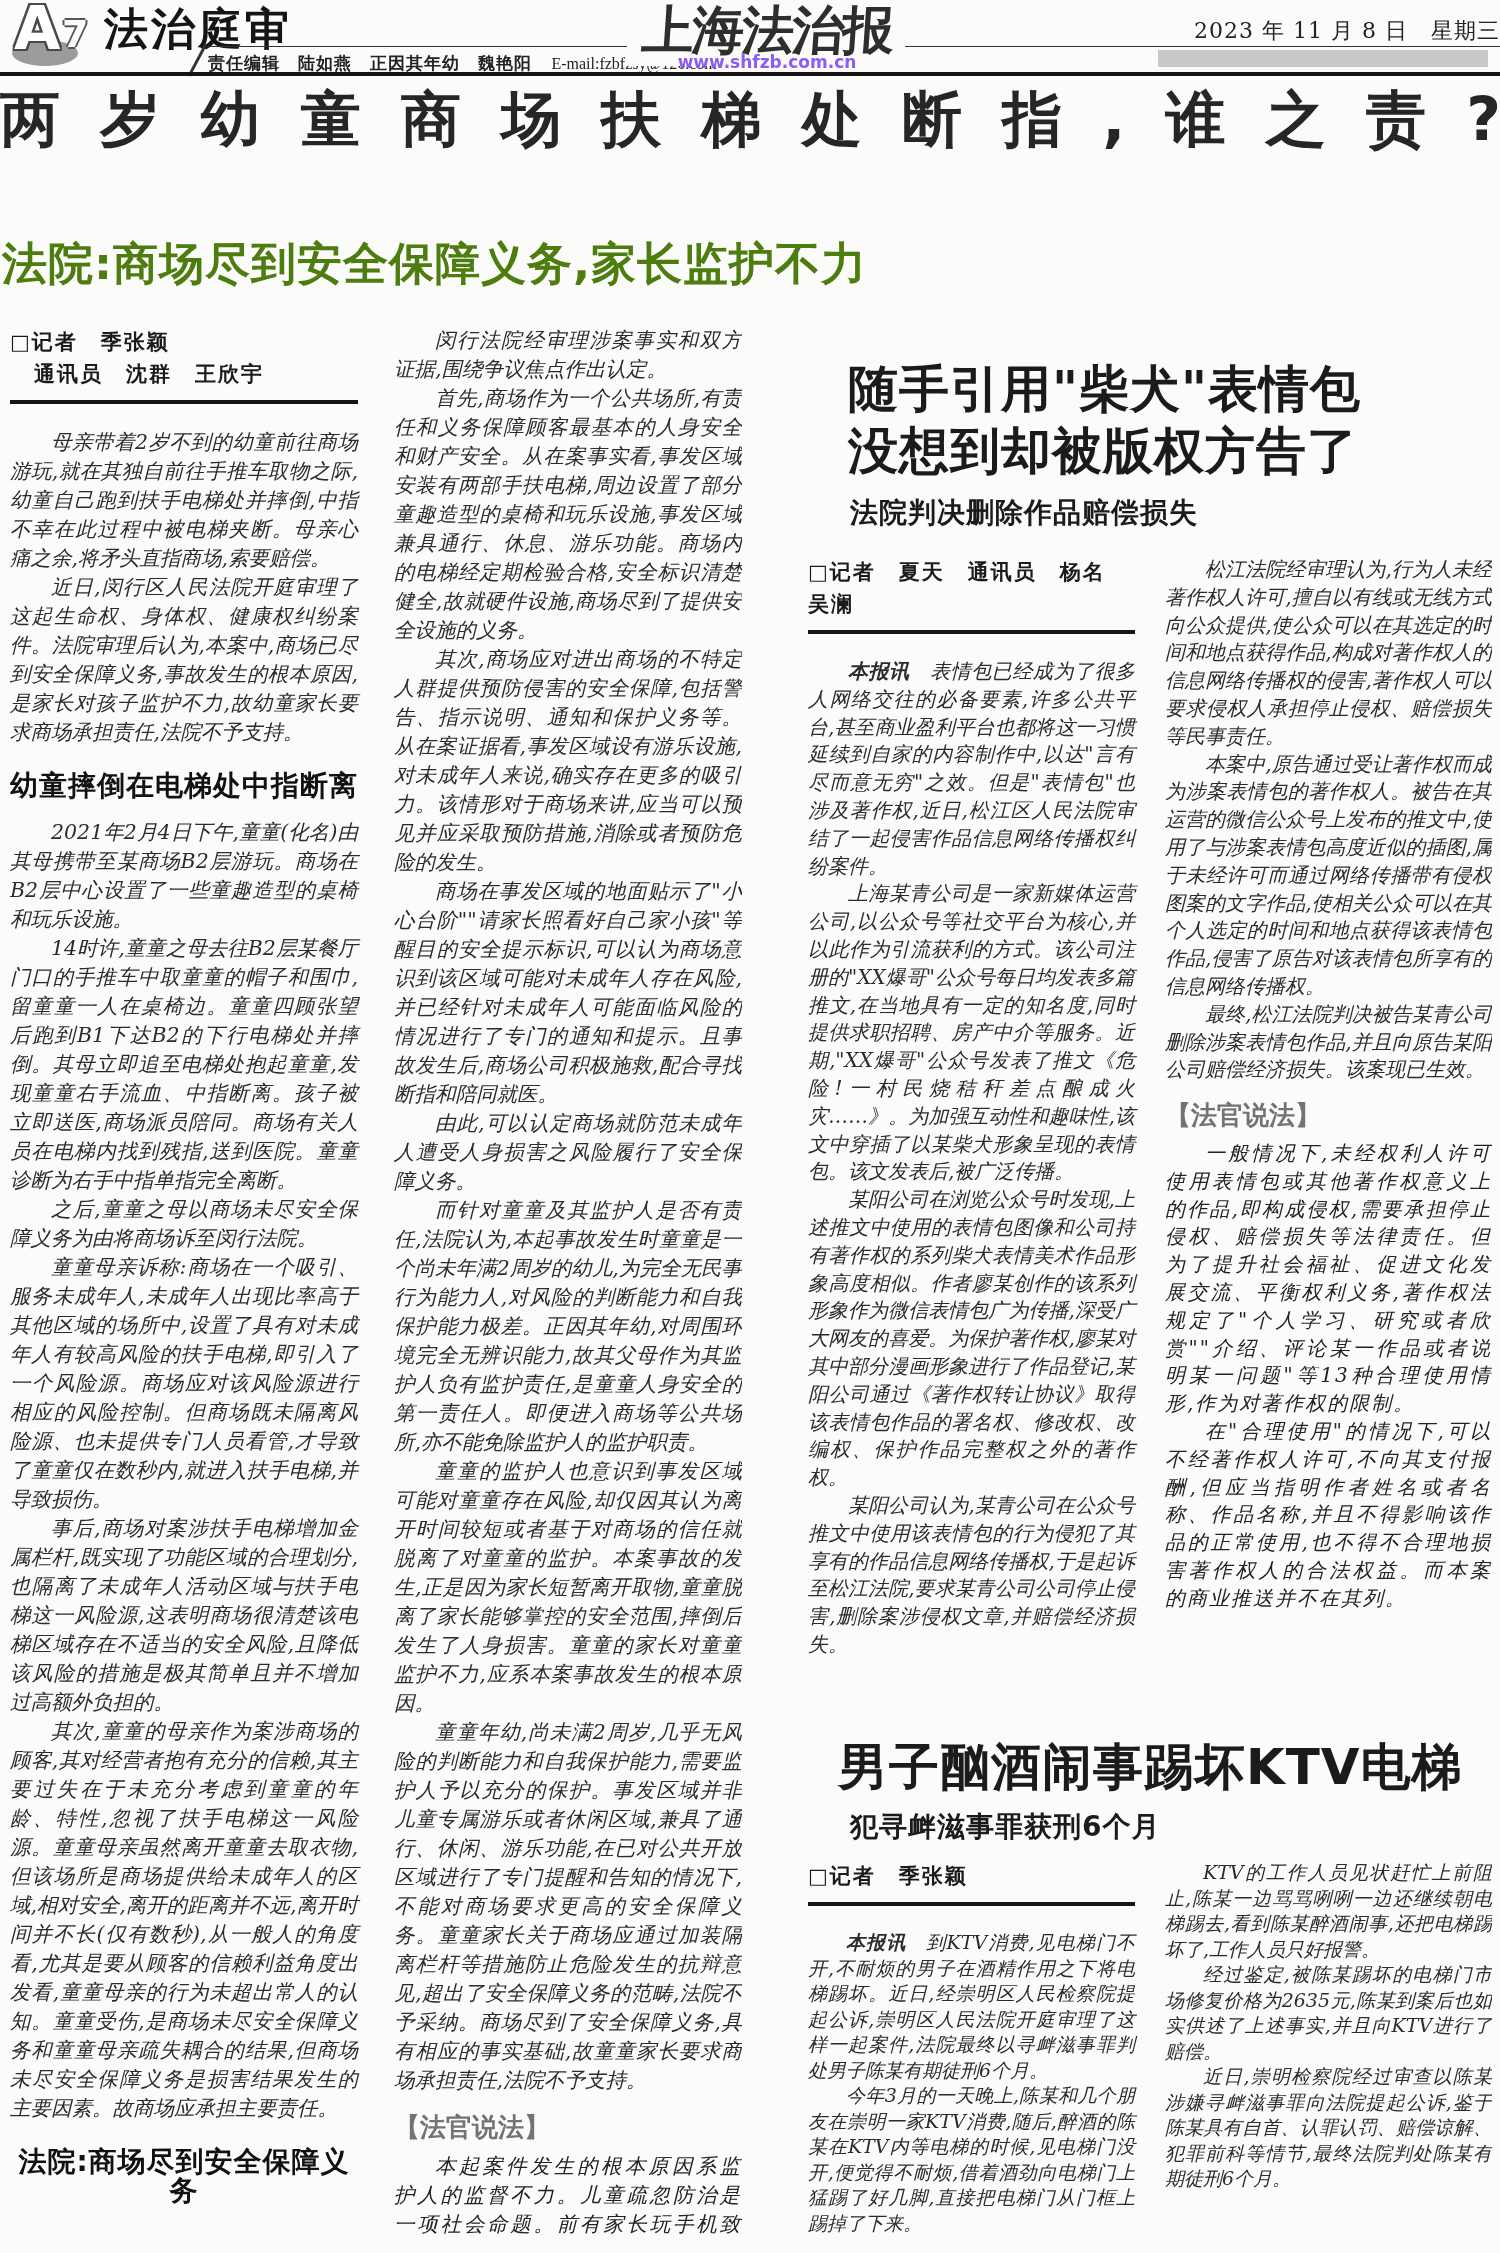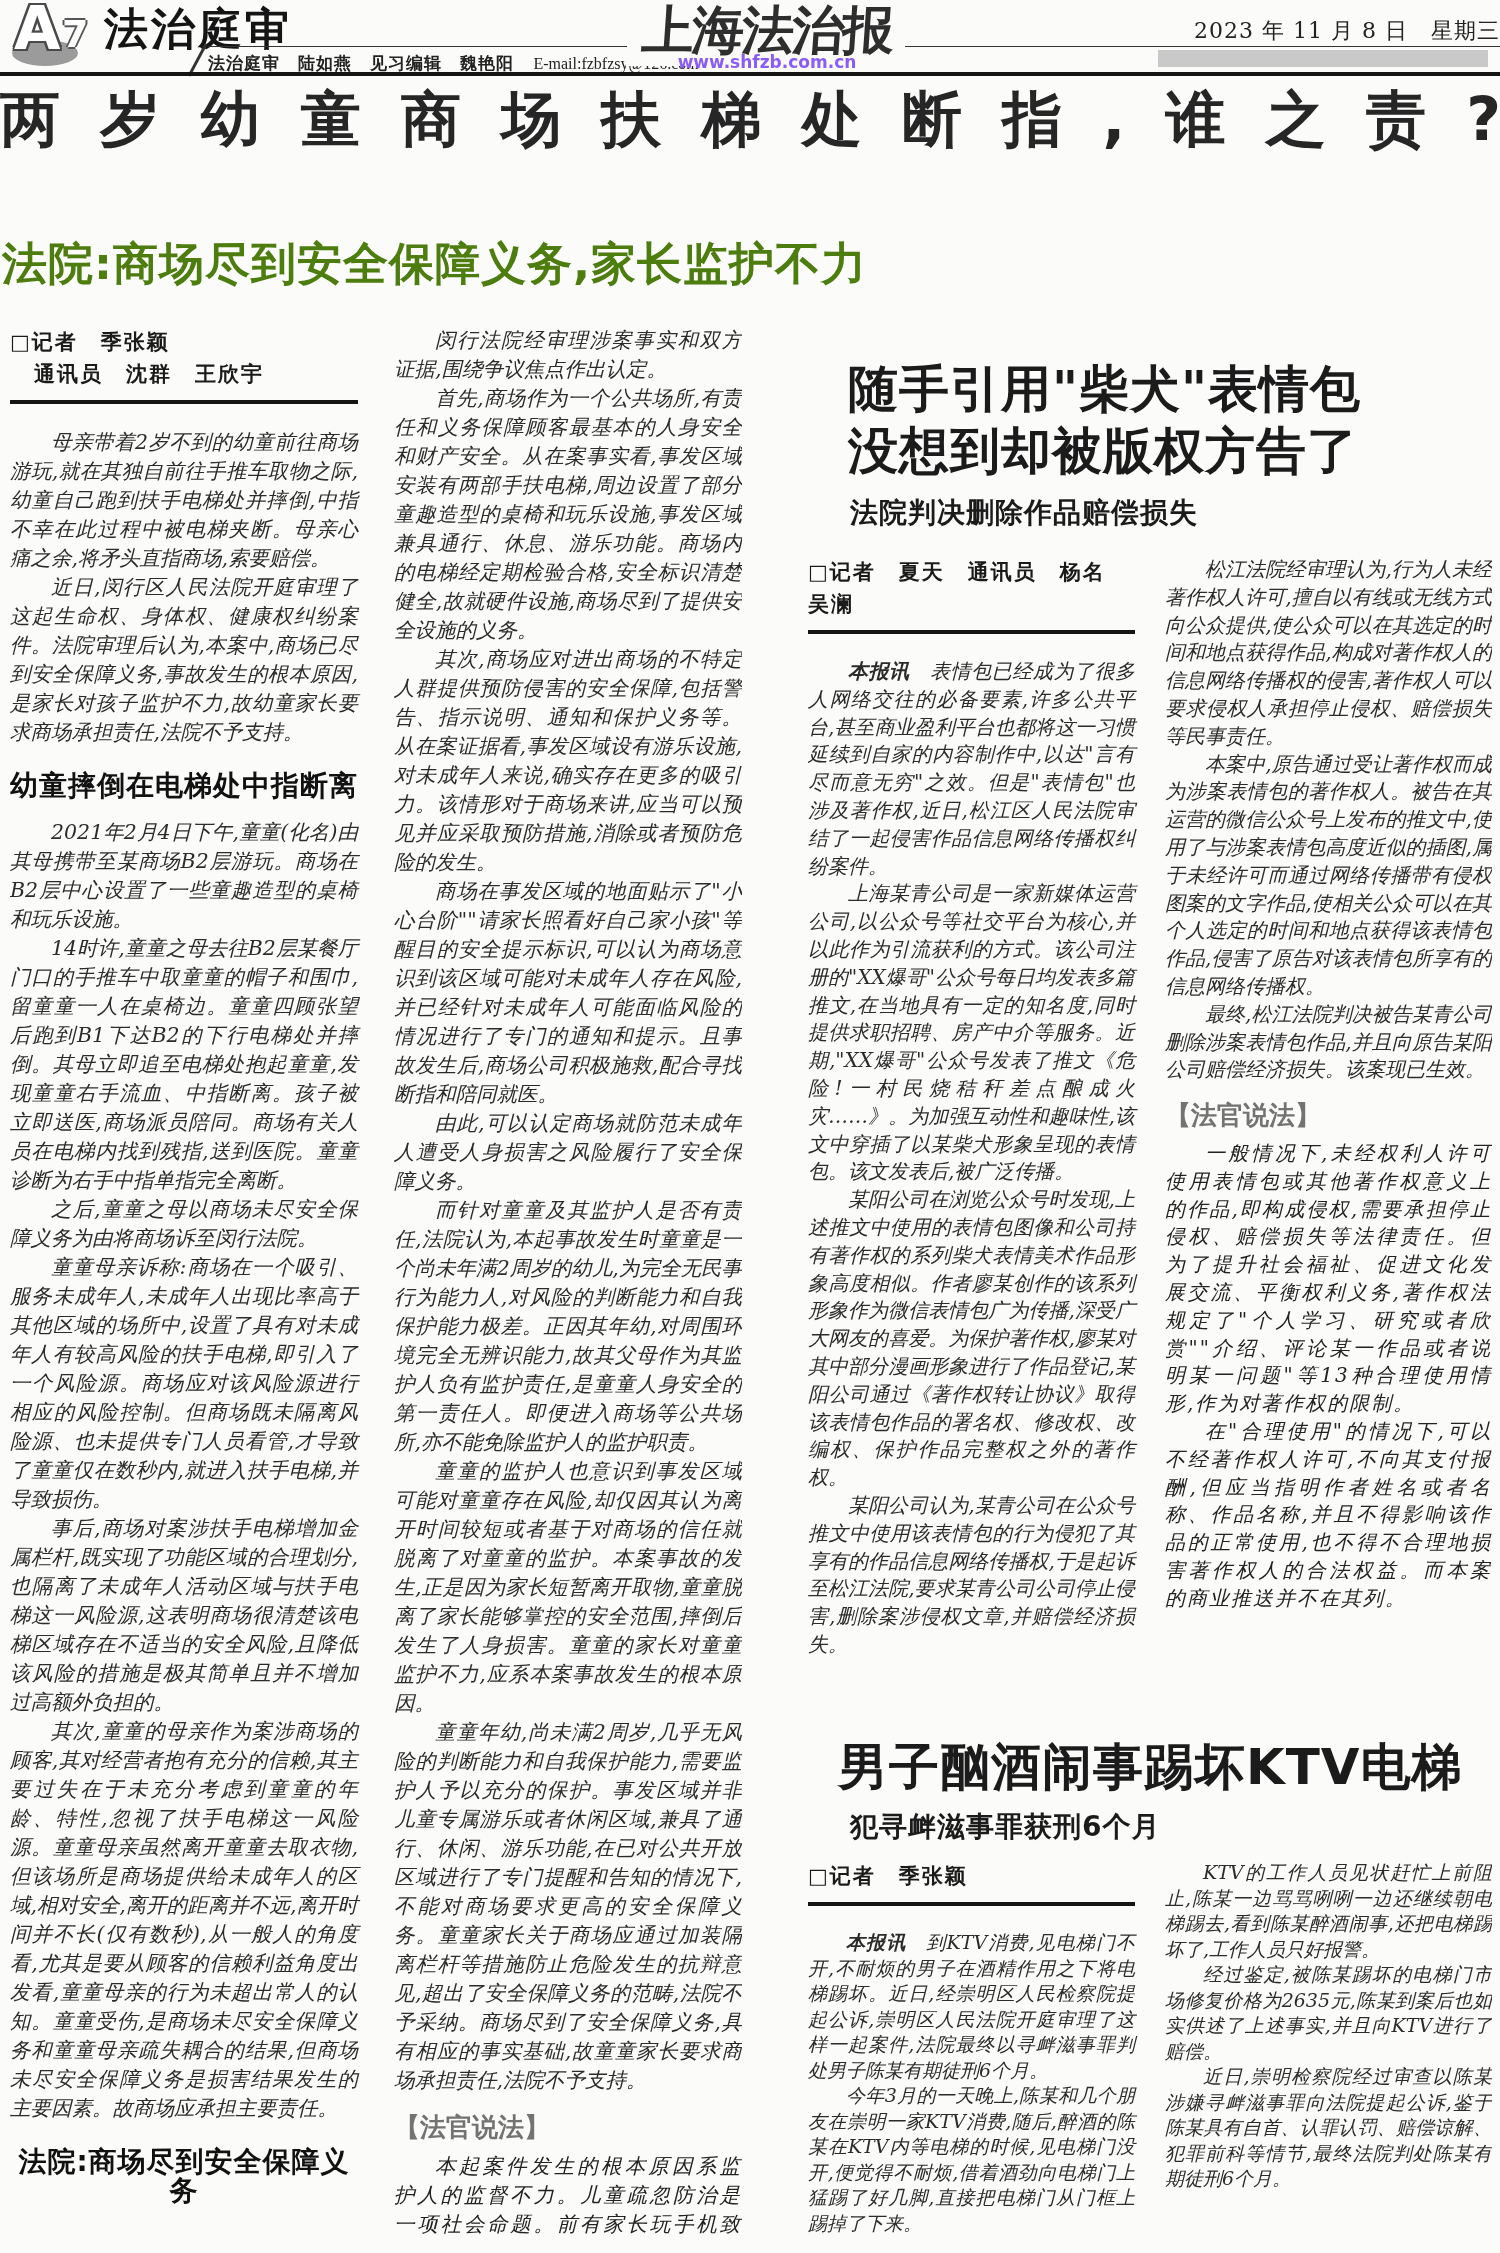--- a/index.html
+++ b/index.html
@@ -75,21 +75,21 @@
 
   <div id="hdr">
     <div class="a7">
       <div class="a7-ellipse"></div>
       <div class="a7-a">A</div>
       <div class="a7-7">7</div>
     </div>
     <div class="section-title">法治庭审</div>
     <div class="hdr-slash"></div>
     <div class="editors-row">
-      <span class="editors">法治庭审　陆如燕　见习编辑　魏艳阳</span>
+      <span class="editors">责任编辑　陆如燕　正因其年幼　魏艳阳</span>
       <span class="email">E-mail:fzbfzsy@126.com</span>
     </div>
     <div class="hdr-bottomrule"></div>
     <div class="masthead">上海法治报</div>
     <div class="website">www.shfzb.com.cn</div>
     <div class="dateline">2023 年 11 月 8 日　星期三</div>
     <div class="graybar"></div>
   </div>
 
   <div class="main-headline">两岁幼童商场扶梯处断指,谁之责?</div>

